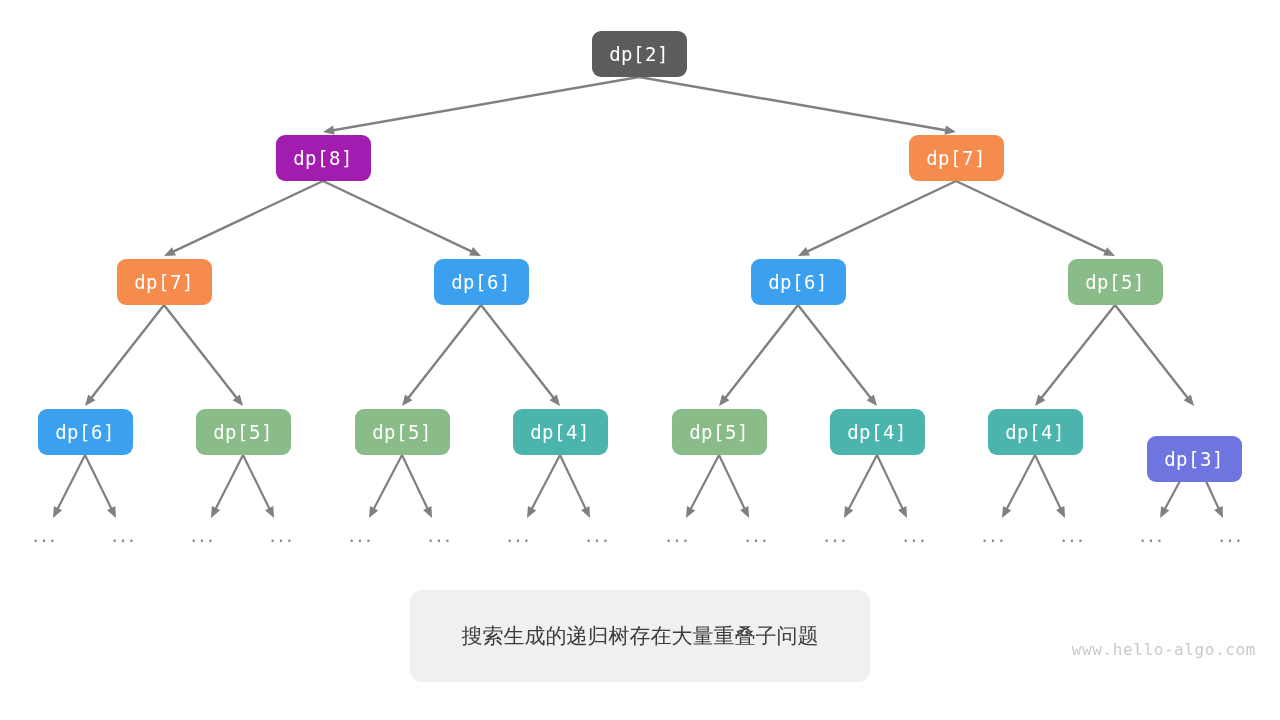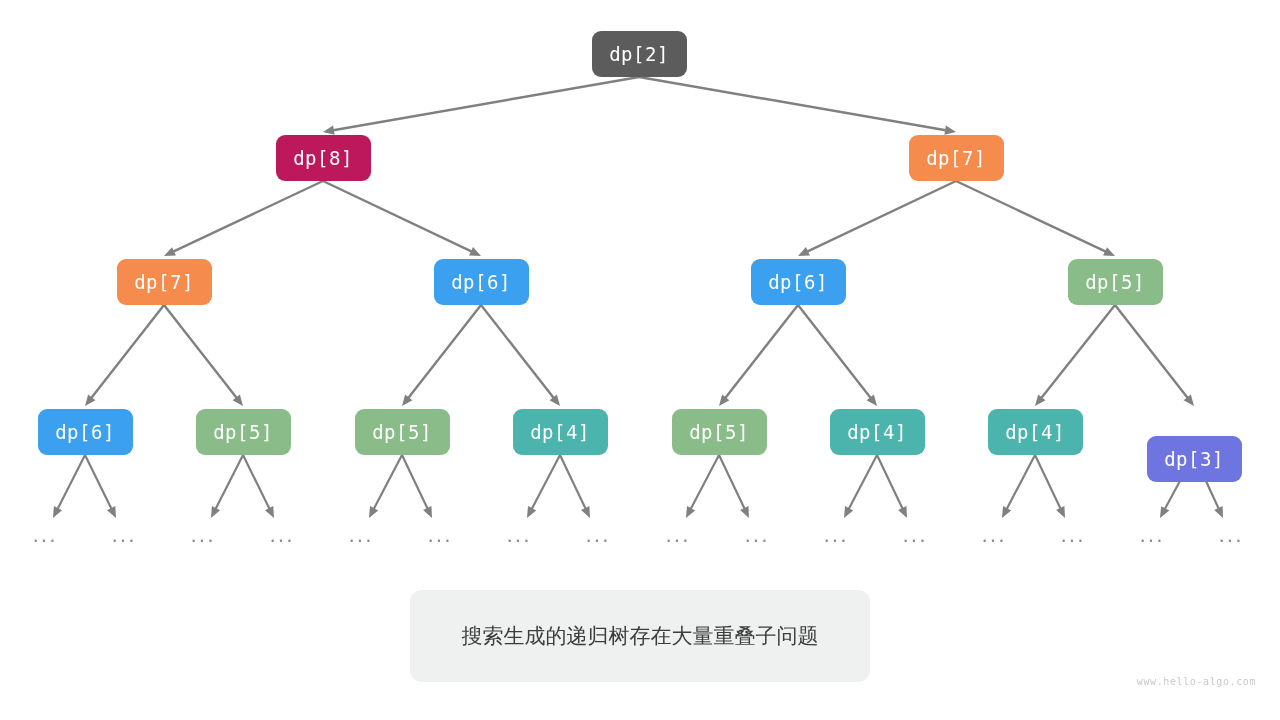--- a/index.html
+++ b/index.html
@@ -76,24 +76,24 @@
   }
   .caption-line sup {
     font-size: 0.66em;
     font-weight: bold;
     vertical-align: super;
     line-height: 0;
   }
   #watermark {
     position: absolute;
     right: 24px;
-    top: 676px;
+    top: 640px;
     color: #c9c9c9;
     font-family: "DejaVu Sans Mono", "Liberation Mono", monospace;
-    font-size: 10px;
+    font-size: 16px;
     letter-spacing: 0.6px;
     z-index: 2;
   }
 </style>
 </head>
 <body>
 
 <div id="stage">
 
   <svg id="edges" viewBox="0 0 1280 720" xmlns="http://www.w3.org/2000/svg">
@@ -216,21 +216,21 @@
       <g>
         <line x1="1194" y1="455" x2="1220.4702311865547" y2="512.5042953363086" stroke="#808080" stroke-width="2.2" stroke-linecap="round"></line>
         <polygon points="1223,518 1214.2037004141898,509.93963315991925 1222.5971402641912,506.0759862448392" fill="#808080"></polygon>
       </g>
     </svg>
 
   <div id="nodes-layer">
       <div class="node" style="left: 591.5px; top: 31px; width: 95px; background: rgb(92, 92, 92);">
         <span>dp[2]</span>
       </div>
-      <div class="node" style="left: 275.5px; top: 135px; width: 95px; background: #be185d;">
+      <div class="node" style="left: 275.5px; top: 135px; width: 95px; background: #a21caf;">
         <span>dp[8]</span>
       </div>
       <div class="node" style="left: 908.5px; top: 135px; width: 95px; background: rgb(245, 139, 76);">
         <span>dp[7]</span>
       </div>
       <div class="node" style="left: 116.5px; top: 259px; width: 95px; background: rgb(245, 139, 76);">
         <span>dp[7]</span>
       </div>
       <div class="node" style="left: 433.5px; top: 259px; width: 95px; background: rgb(59, 160, 239);">
         <span>dp[6]</span>

